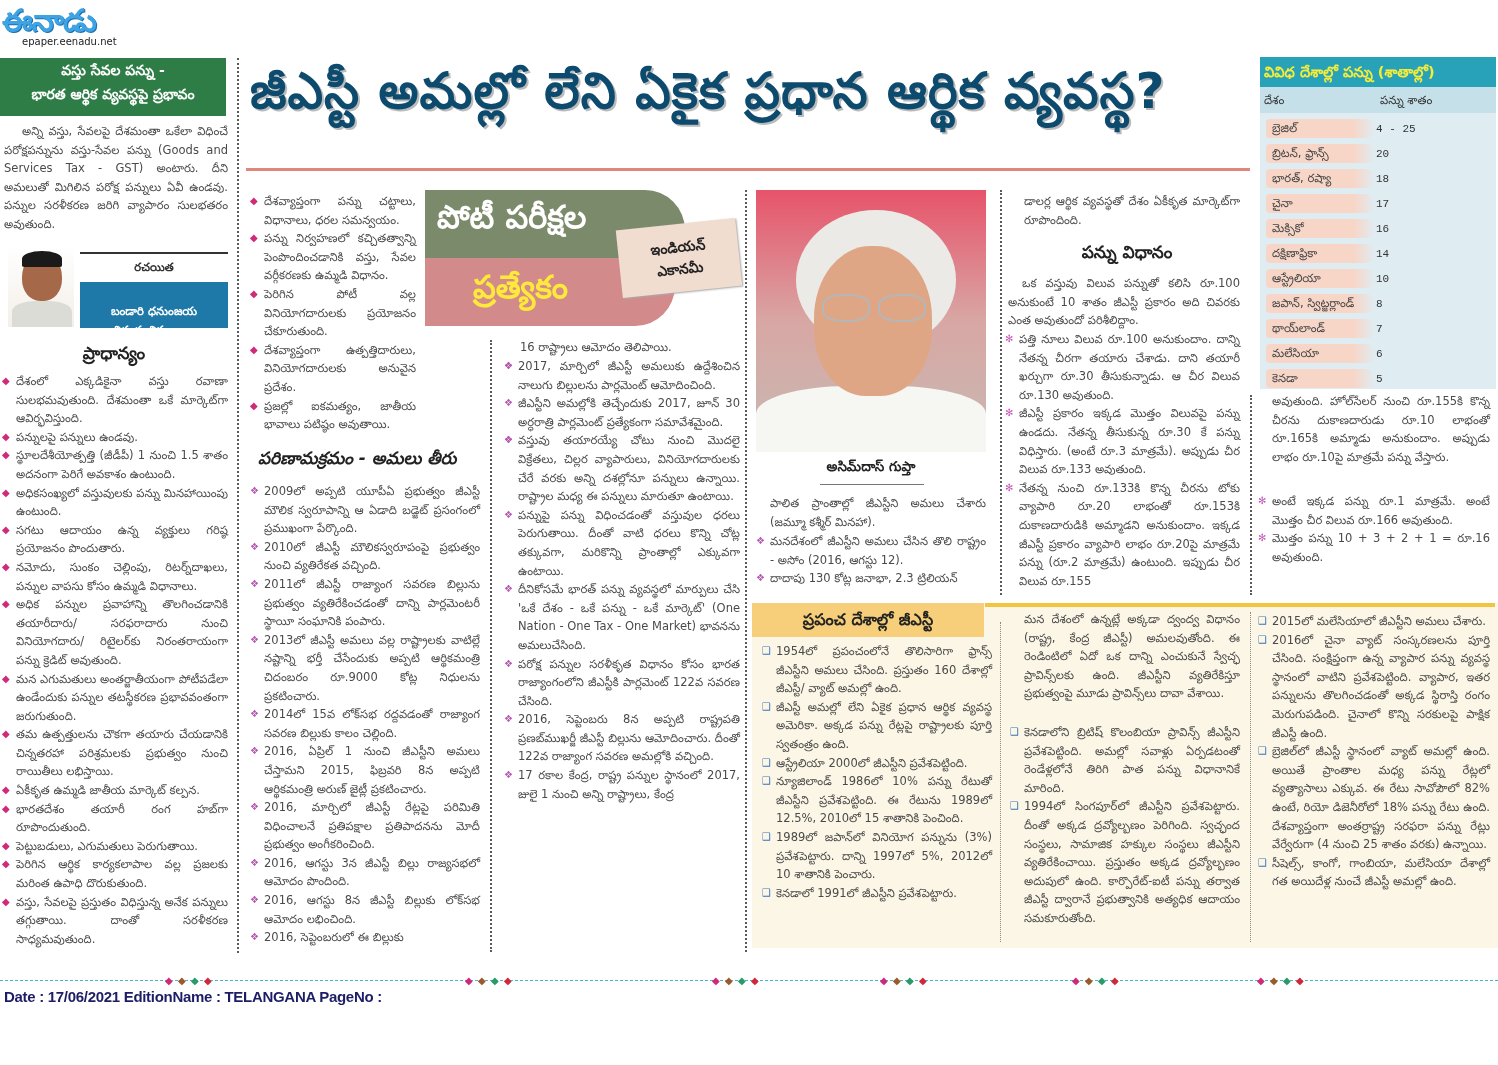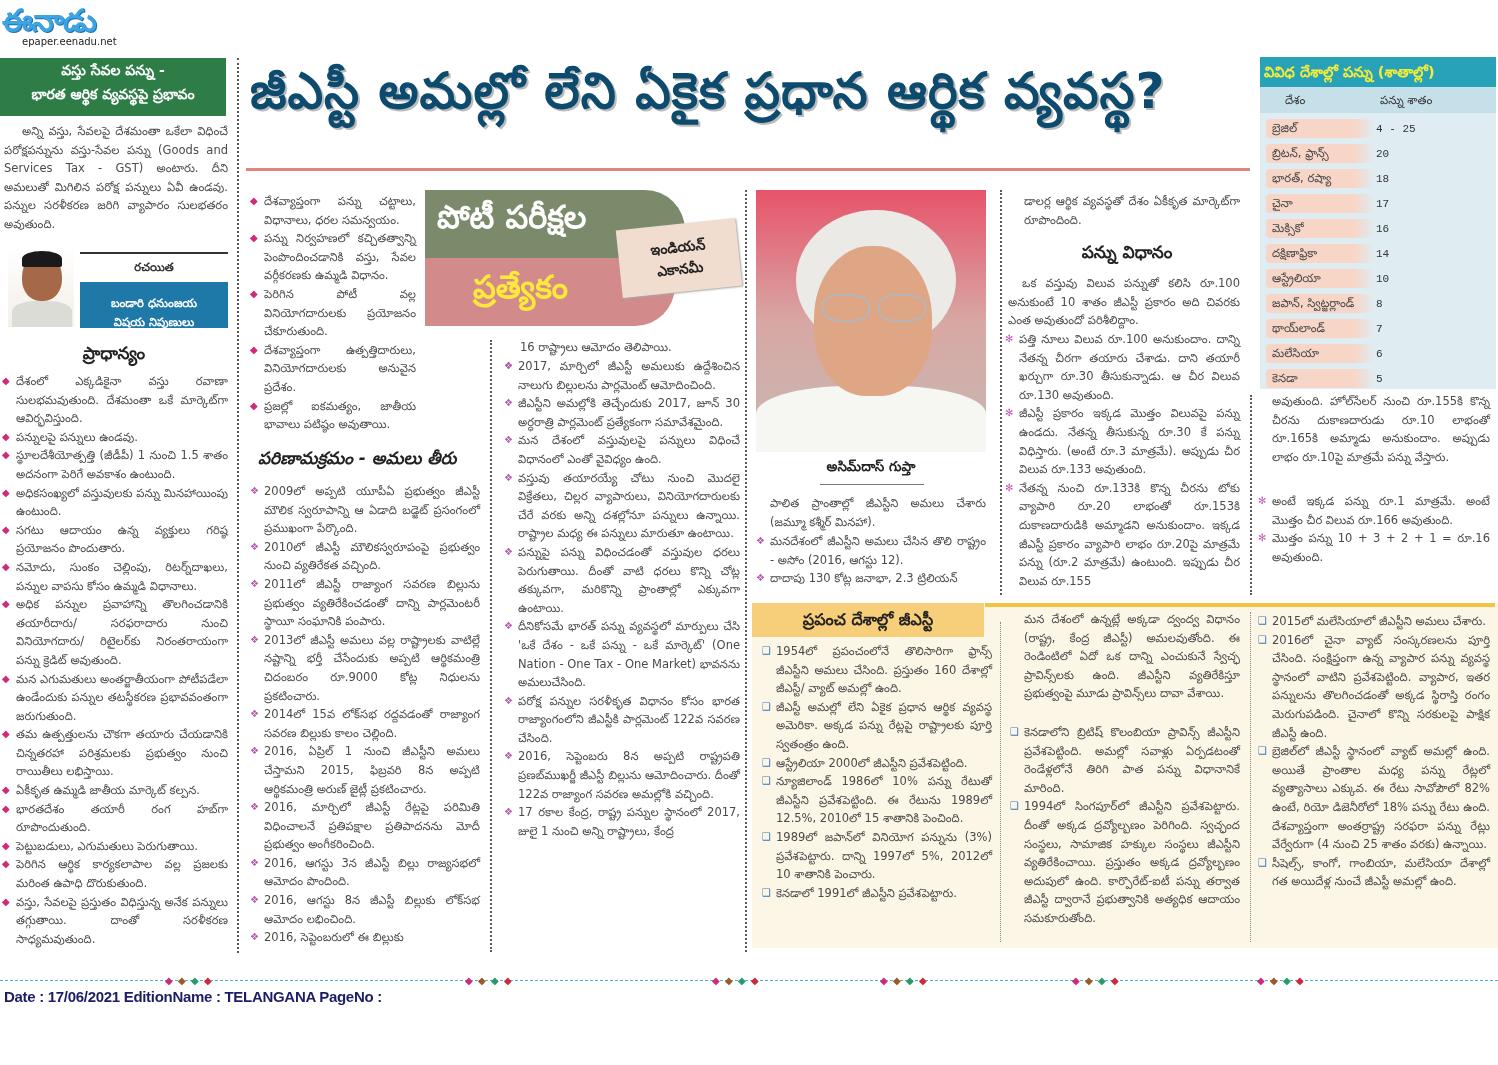--- a/index.html
+++ b/index.html
@@ -29,21 +29,21 @@
   .headline { left: 250px; top: 62px; width: 1000px; height: 70px; font-size: 50px; font-weight: bold; color: #0c4a6e; letter-spacing: 1px; text-shadow: 2px 2px 0 #bbb; white-space: nowrap; }
   .headline-rule { left: 246px; top: 168px; width: 1004px; height: 3px; background: #e0867c; }
 
   
   .author-photo { left: 8px; top: 245px; width: 66px; height: 82px; background: linear-gradient(#ffffff 0%, #f4efe8 100%); }
   .author-photo .head { position:absolute; left: 14px; top: 8px; width: 40px; height: 48px; border-radius: 50% 50% 45% 45%; background: #a5694a; }
   .author-photo .hair { position:absolute; left: 14px; top: 6px; width: 40px; height: 16px; border-radius: 50% 50% 10% 10%; background: #1a1a1a; }
   .author-photo .shirt { position:absolute; left: 4px; top: 56px; width: 60px; height: 26px; border-radius: 40% 40% 0 0; background: #dcdcd6; }
   .author-rule { left: 80px; top: 252px; width: 148px; height: 2px; background: #333; }
   .author-role { left: 80px; top: 260px; width: 148px; text-align: center; font-size: 11.5px; font-weight: bold; color: #333; }
-  .author-box { left: 80px; top: 282px; width: 148px; height: 46px; background: #1f79a8; color: #fff; text-align: center; font-size: 11.5px; line-height: 19px; padding-top: 12px; font-weight: bold; }
+  .author-box { left: 80px; top: 282px; width: 148px; height: 46px; background: #1f79a8; color: #fff; text-align: center; font-size: 11.5px; line-height: 19px; padding-top: 20px; font-weight: bold; }
 
   
   .exam { left: 425px; top: 190px; width: 318px; height: 138px; }
   .exam-top { position:absolute; left:0; top:0; width: 260px; height: 68px; background: #7b8a6a; border-radius: 0 40px 0 0; color: #fff; font-size: 32px; font-weight: bold; padding: 8px 0 0 12px; }
   .exam-bot { position:absolute; left:0; top:68px; width: 250px; height: 68px; background: #d28a8a; border-radius: 0 0 40px 0; color: #ffe93a; font-size: 32px; font-weight: bold; padding: 10px 0 0 48px; }
   .exam-tag { position:absolute; left: 194px; top: 34px; width: 120px; height: 68px; background: #f1ddd0; transform: rotate(-6deg); color: #222; font-size: 14px; font-weight: bold; text-align: center; line-height: 22px; padding-top: 12px; box-shadow: 1px 1px 2px #aaa; }
 
   
   .portrait { left: 756px; top: 190px; width: 230px; height: 262px; background: linear-gradient(180deg, #e7536a 0%, #d8a7a4 50%, #c7b9b2 100%); overflow: hidden; }
   .portrait .p-hair { position:absolute; left: 40px; top: 20px; width: 160px; height: 140px; border-radius: 50%; background: #eceae6; }
@@ -51,21 +51,21 @@
   .portrait .p-glass1 { position:absolute; left: 66px; top: 104px; width: 48px; height: 28px; border: 2px solid #b6b6b6; border-radius: 40%; }
   .portrait .p-glass2 { position:absolute; left: 122px; top: 104px; width: 48px; height: 28px; border: 2px solid #b6b6b6; border-radius: 40%; }
   .portrait .p-shirt { position:absolute; left: 0; top: 196px; width: 230px; height: 70px; background: #f6f6f2; border-radius: 40% 40% 0 0; }
   .caption { left: 756px; top: 458px; width: 230px; text-align: center; font-weight: bold; font-size: 13.5px; color: #222; }
   .caption-rule { left: 820px; top: 484px; width: 104px; height: 1px; background: #777; }
 
   
   .rates { left: 1260px; top: 57px; width: 236px; height: 332px; background: #dfedf3; }
   .rates-title { height: 30px; background: #27a2b8; color: #f6ec3a; font-weight: bold; font-size: 14.5px; line-height: 30px; padding-left: 4px; white-space: nowrap; }
   .rates-head { display: flex; height: 26px; background: #c6e0ea; font-size: 11.5px; line-height: 26px; color: #333; }
-  .rates-head .c1 { width: 120px; padding-left: 25px; }
+  .rates-head .c1 { width: 120px; padding-left: 4px; }
   .rates-head .c2 { width: 110px; padding-left: 0; }
   .rates-row { display: flex; height: 25px; align-items: center; font-size: 11.5px; }
   .rates-row .c1 { width: 110px; height: 19px; margin-left: 6px; padding-left: 6px; background: linear-gradient(90deg, #f7d6c8 0%, #f7d6c8 80%, rgba(247,214,200,0) 100%); border-radius: 6px 14px 14px 6px; line-height: 19px; color: #444; }
   .rates-row .c2 { width: 90px; color: #333; font-family: Liberation Mono, monospace; font-size: 11px; }
 
   
   .world { left: 752px; top: 603px; width: 746px; height: 345px; background: #fcf6e6; }
   .world-bar { left: 985px; top: 603px; width: 510px; height: 4px; background: #f3c43f; }
   .world-title { left: 752px; top: 603px; width: 232px; height: 34px; background: #f7cf7a; color: #222; font-size: 16px; font-weight: bold; text-align: center; line-height: 34px; }
 
@@ -157,21 +157,21 @@
     <li><span class="mk mk-purple">❖</span><span>2016, ఆగస్టు 3న జీఎస్టీ బిల్లు రాజ్యసభలో ఆమోదం పొందింది.</span></li>
     <li><span class="mk mk-purple">❖</span><span>2016, ఆగస్టు 8న జీఎస్టీ బిల్లుకు లోక్‌సభ ఆమోదం లభించింది.</span></li>
     <li><span class="mk mk-purple">❖</span><span>2016, సెప్టెంబరులో ఈ బిల్లుకు</span></li>
   </ul>
 
 <div class="abs txt" style="left:520px; top:338px; width:220px;">16 రాష్ట్రాలు ఆమోదం తెలిపాయి.</div>
 <ul class="abs bullets" id="evolution-col3-list" style="left:504px; top:357px; width:236px;">
     <li><span class="mk mk-purple">❖</span></li>
     <li><span class="mk mk-purple">❖</span><span>2017, మార్చిలో జీఎస్టీ అమలుకు ఉద్దేశించిన నాలుగు బిల్లులను పార్లమెంట్ ఆమోదించింది.</span></li>
     <li><span class="mk mk-purple">❖</span><span>జీఎస్టీని అమల్లోకి తెచ్చేందుకు 2017, జూన్ 30 అర్ధరాత్రి పార్లమెంట్ ప్రత్యేకంగా సమావేశమైంది.</span></li>
-    <li><span class="mk mk-purple">❖</span><span>మన దేశంలో వస్తువులపై పన్నులు విధించే విధానంలో ఎంతో వైవిధ్యం ఉంది.</span></li>
+    <li><span class="mk mk-purple">❖</span></li>
     <li><span class="mk mk-purple">❖</span><span>వస్తువు తయారయ్యే చోటు నుంచి మొదలై విక్రేతలు, చిల్లర వ్యాపారులు, వినియోగదారులకు చేరే వరకు అన్ని దశల్లోనూ పన్నులు ఉన్నాయి. రాష్ట్రాల మధ్య ఈ పన్నులు మారుతూ ఉంటాయి.</span></li>
     <li><span class="mk mk-purple">❖</span><span>పన్నుపై పన్ను విధించడంతో వస్తువుల ధరలు పెరుగుతాయి. దీంతో వాటి ధరలు కొన్ని చోట్ల తక్కువగా, మరికొన్ని ప్రాంతాల్లో ఎక్కువగా ఉంటాయి.</span></li>
     <li><span class="mk mk-purple">❖</span><span>దీనికోసమే భారత్ పన్ను వ్యవస్థలో మార్పులు చేసి 'ఒకే దేశం - ఒకే పన్ను - ఒకే మార్కెట్' (One Nation - One Tax - One Market) భావనను అమలుచేసింది.</span></li>
     <li><span class="mk mk-purple">❖</span><span>పరోక్ష పన్నుల సరళీకృత విధానం కోసం భారత రాజ్యాంగంలోని జీఎస్టీకి పార్లమెంట్ 122వ సవరణ చేసింది.</span></li>
     <li><span class="mk mk-purple">❖</span><span>2016, సెప్టెంబరు 8న అప్పటి రాష్ట్రపతి ప్రణబ్‌ముఖర్జీ జీఎస్టీ బిల్లును ఆమోదించారు. దీంతో 122వ రాజ్యాంగ సవరణ అమల్లోకి వచ్చింది.</span></li>
     <li><span class="mk mk-purple">❖</span><span>17 రకాల కేంద్ర, రాష్ట్ర పన్నుల స్థానంలో 2017, జులై 1 నుంచి అన్ని రాష్ట్రాలు, కేంద్ర</span></li>
   </ul>
 
 <div class="abs portrait">
   <div class="p-shirt"></div>

